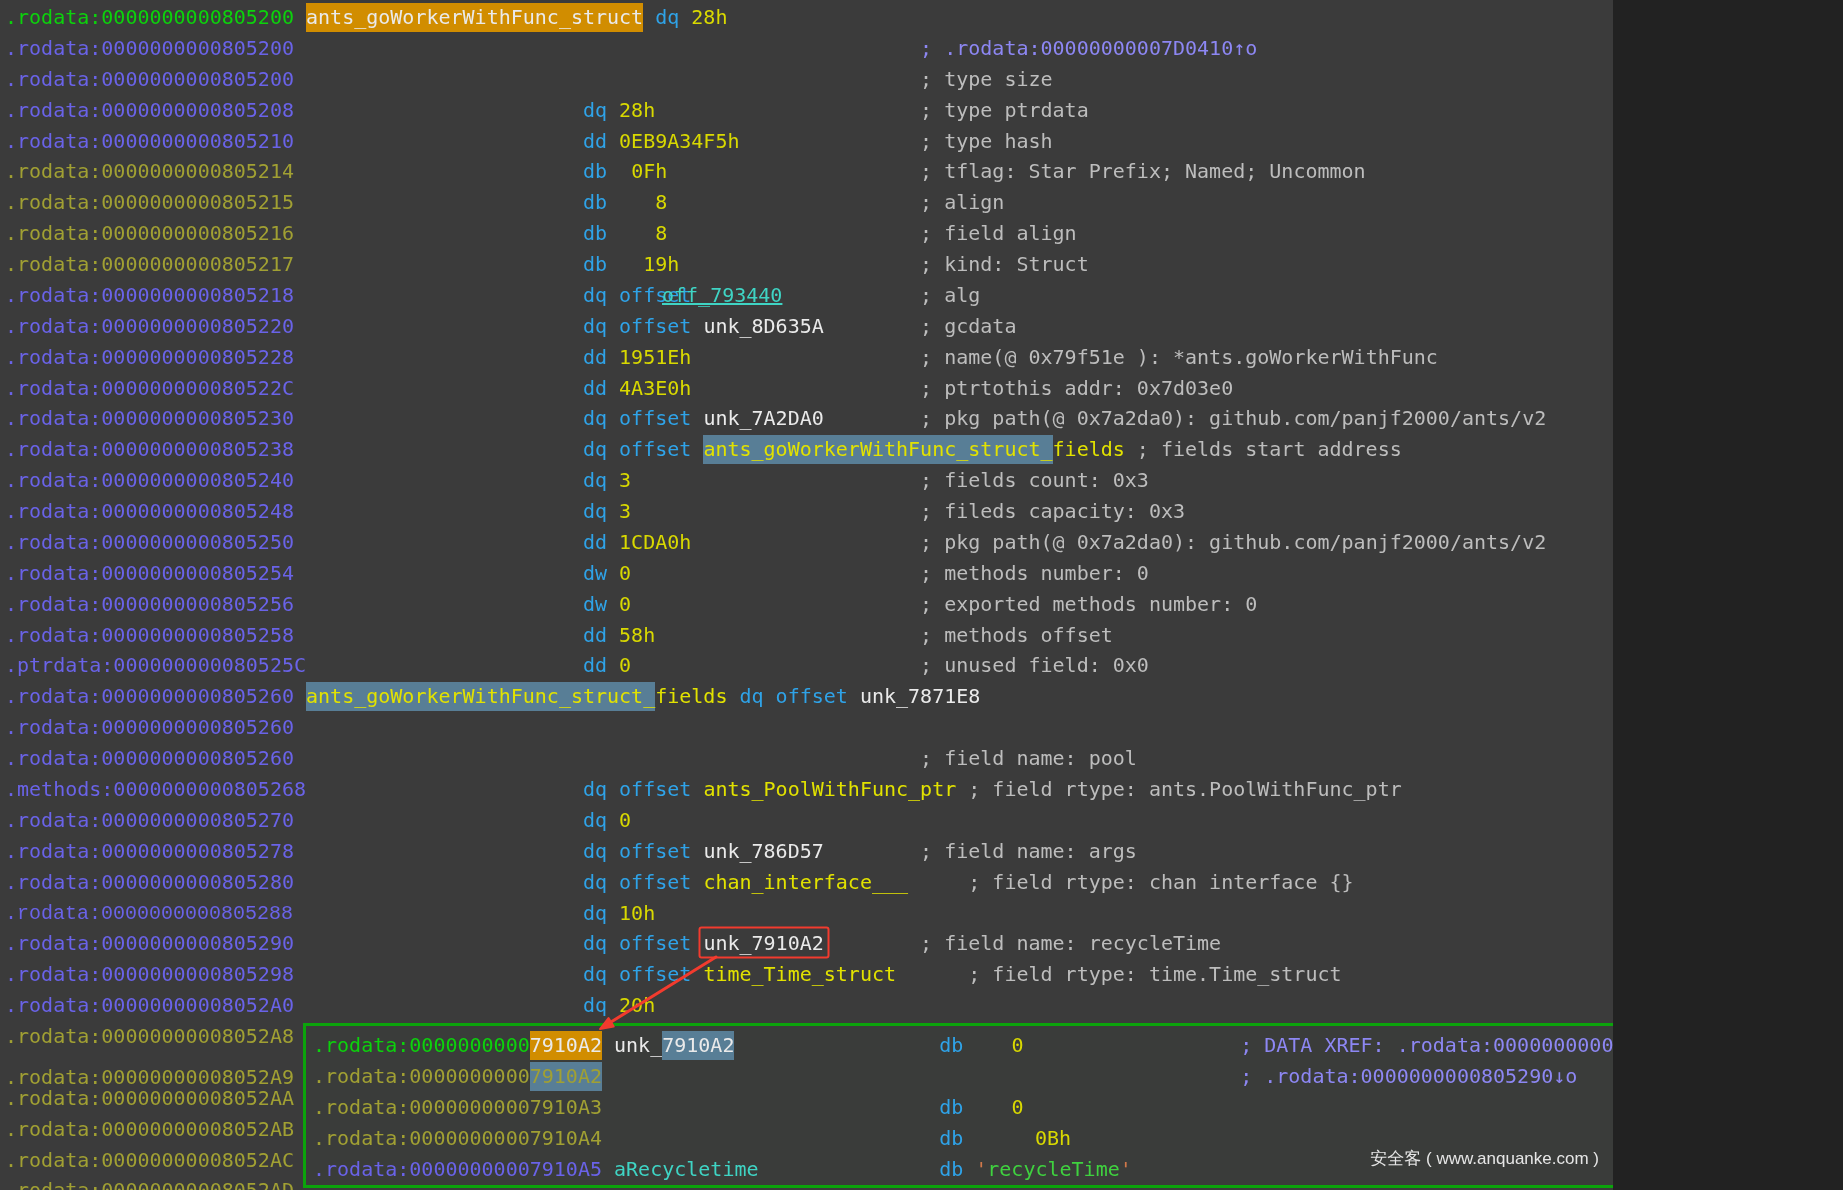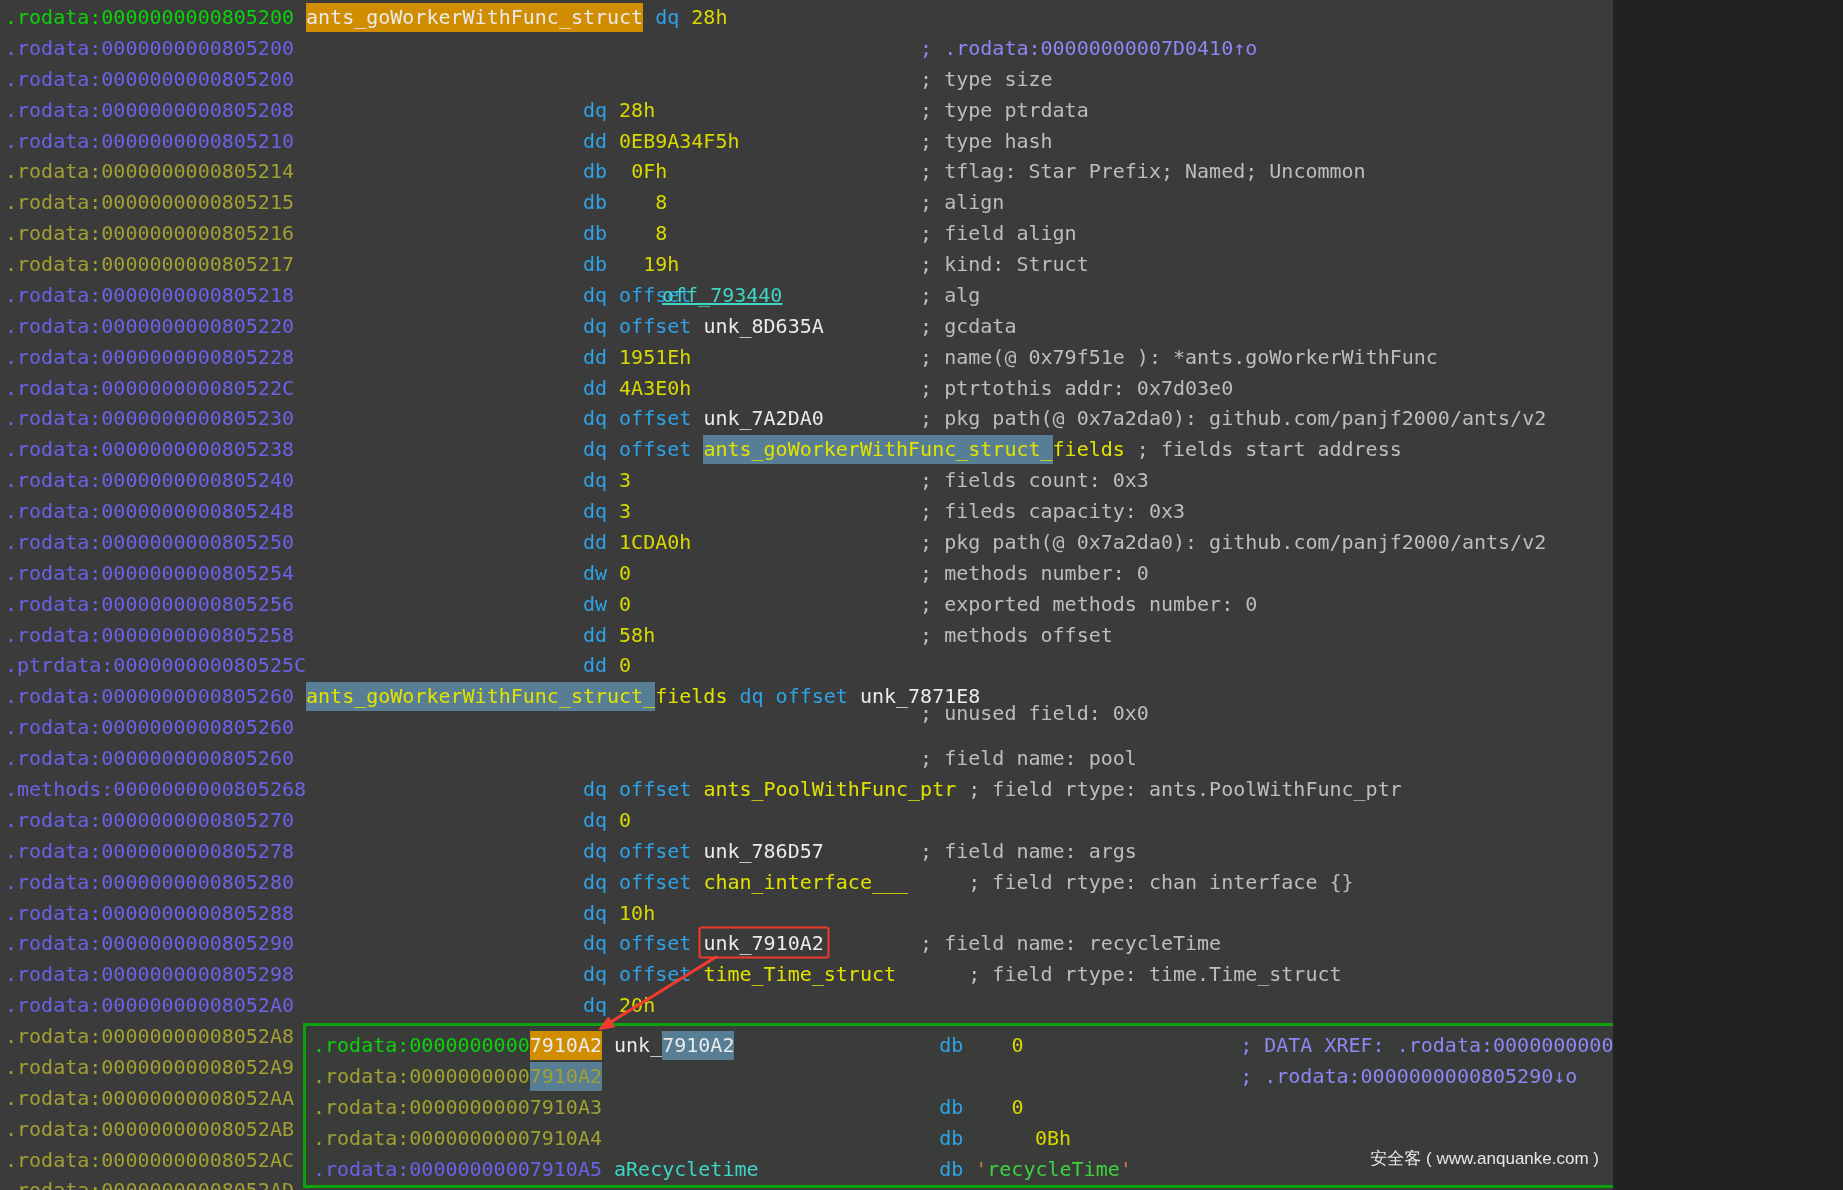--- a/index.html
+++ b/index.html
@@ -167,21 +167,21 @@
       <div class="row" style="top: 619.6px;">
         <span class="tk c-ap" style="left: 5px;">.rodata:0000000000805258</span>
         <span class="tk c-m" style="left: 582.968px;">dd</span>
         <span class="tk c-n" style="left: 619.091px;">58h</span>
         <span class="tk c-c" style="left: 920.116px;">; methods offset</span>
       </div>
       <div class="row" style="top: 650.48px;">
         <span class="tk c-ap" style="left: 5px;">.ptrdata:000000000080525C</span>
         <span class="tk c-m" style="left: 582.968px;">dd</span>
         <span class="tk c-n" style="left: 619.091px;">0</span>
-        <span class="tk c-c" style="left: 920.116px; margin-top: 48px;">; unused field: 0x0</span>
+        <span class="tk c-c" style="left: 920.116px;">; unused field: 0x0</span>
       </div>
       <div class="row" style="top: 681.36px;">
         <span class="tk c-ap" style="left: 5px;">.rodata:0000000000805260</span>
         <span class="tk c-y b-hl" style="left: 306.025px;">ants_goWorkerWithFunc_struct_</span>
         <span class="tk c-y" style="left: 655.214px;">fields</span>
         <span class="tk c-m" style="left: 739.501px;">dq</span>
         <span class="tk c-m" style="left: 775.624px;">offset</span>
         <span class="tk c-w" style="left: 859.911px;">unk_7871E8</span>
       </div>
       <div class="row" style="top: 712.24px;">
@@ -211,21 +211,21 @@
         <span class="tk c-c" style="left: 920.116px;">; field name: args</span>
       </div>
       <div class="row" style="top: 866.64px;">
         <span class="tk c-ap" style="left: 5px;">.rodata:0000000000805280</span>
         <span class="tk c-m" style="left: 582.968px;">dq</span>
         <span class="tk c-m" style="left: 619.091px;">offset</span>
         <span class="tk c-y" style="left: 703.378px;">chan_interface___</span>
         <span class="tk c-c" style="left: 968.28px;">; field rtype: chan interface {}</span>
       </div>
       <div class="row" style="top: 897.52px;">
-        <span class="tk c-ap" style="left: 5px;">.rodata:0000000000805288</span>
+        <span class="tk c-ap" style="left: 5px; font-family: Liberation Mono, monospace;">.rodata:0000000000805288</span>
         <span class="tk c-m" style="left: 582.968px;">dq</span>
         <span class="tk c-n" style="left: 619.091px;">10h</span>
       </div>
       <div class="row" style="top: 928.4px;">
         <span class="tk c-ap" style="left: 5px;">.rodata:0000000000805290</span>
         <span class="tk c-m" style="left: 582.968px;">dq</span>
         <span class="tk c-m" style="left: 619.091px;">offset</span>
         <span class="tk c-w" style="left: 703.378px;">unk_7910A2</span>
         <span class="tk c-c" style="left: 920.116px;">; field name: recycleTime</span>
       </div>
@@ -238,21 +238,21 @@
       </div>
       <div class="row" style="top: 990.16px;">
         <span class="tk c-ap" style="left: 5px;">.rodata:00000000008052A0</span>
         <span class="tk c-m" style="left: 582.968px;">dq</span>
         <span class="tk c-n" style="left: 619.091px;">20h</span>
       </div>
       <div class="row" style="top: 1021.04px;">
         <span class="tk c-ao" style="left: 5px;">.rodata:00000000008052A8</span>
       </div>
       <div class="row" style="top: 1051.92px;">
-        <span class="tk c-ao" style="left: 5px;">.rodata:00000000008052A9</span>
+        <span class="tk c-ao" style="left: 5px; margin-top: 10px;">.rodata:00000000008052A9</span>
       </div>
       <div class="row" style="top: 1082.8px;">
         <span class="tk c-ao" style="left: 5px;">.rodata:00000000008052AA</span>
       </div>
       <div class="row" style="top: 1113.68px;">
         <span class="tk c-ao" style="left: 5px;">.rodata:00000000008052AB</span>
       </div>
       <div class="row" style="top: 1144.56px;">
         <span class="tk c-ao" style="left: 5px;">.rodata:00000000008052AC</span>
       </div>

